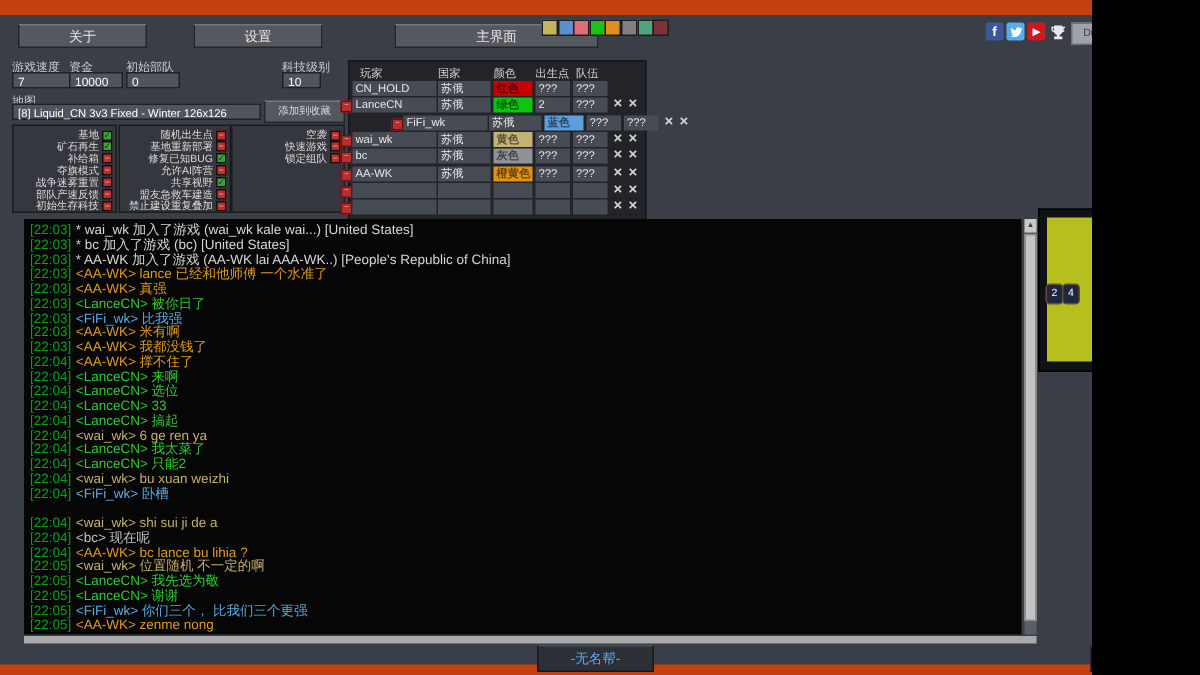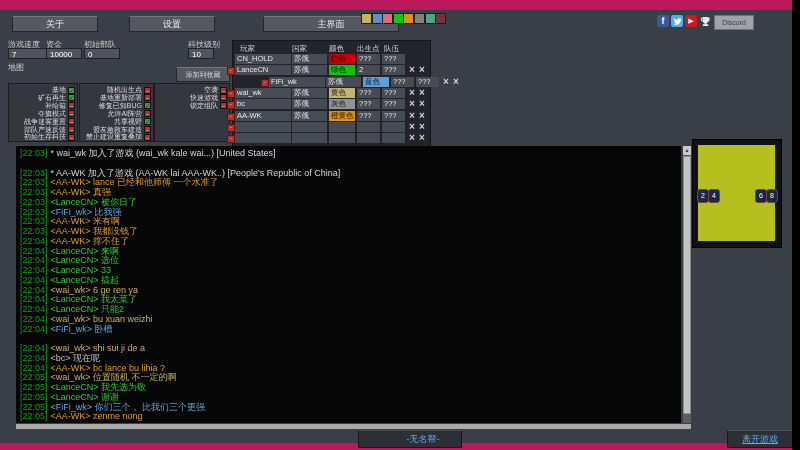--- a/index.html
+++ b/index.html
@@ -1,16 +1,16 @@
 <!DOCTYPE html>
 <html><head>
 <meta charset="utf-8">
 <style>
   html,body{margin:0;padding:0;background:#000;}
-  #root{position:relative;width:792px;height:450px;background:#be185d;overflow:hidden;
+  #root{position:relative;width:728px;height:450px;background:#c2410c;overflow:hidden;
         font-family:"Liberation Sans","DejaVu Sans",sans-serif;-webkit-font-smoothing:none;}
   #main{position:absolute;left:0;top:10px;width:800px;height:433px;background:#3a3e47;}
 
   
   .tab{position:absolute;top:6px;height:14px;background:#55595f;border:1px solid #23252a;
        border-top-color:#73767c;color:#e8e8e8;font-size:9px;text-align:center;line-height:14px;cursor:pointer;}
   
   .swatch{position:absolute;top:3px;width:9px;height:9px;border:1px solid #1c1e22;}
   
   .icon-box{position:absolute;top:5px;width:12px;height:12px;border-radius:2px;
@@ -61,21 +61,21 @@
 
   
   #minimap{position:absolute;left:692px;top:129px;width:88px;height:107px;background:#101114;border:1px solid #000;}
   #mapimg{position:absolute;left:5px;top:5px;width:77px;height:96px;background:#b5bf1e;}
   .spawn{position:absolute;width:10px;height:12px;background:#1d2742;border:1px solid #6b4a35;border-radius:3px;
          color:#fff;font-size:7px;text-align:center;line-height:12px;}
 
   
   .footbtn{position:absolute;top:420px;height:16px;background:#2c2f36;border:1px solid #16181d;
            border-top-color:#4a4e56;color:#5fa8f5;font-size:9px;text-align:center;line-height:16px;cursor:pointer;}
-  #team-btn{left:358px;width:76px;padding-left:26px;}
+  #team-btn{left:358px;width:76px;}
   #leave-btn{left:727px;width:64px;text-decoration:underline;}
 </style>
 </head>
 <body>
 
 <div id="root">
   <div id="main">
 
     <div id="tabs">
         <div class="tab" style="left: 12px; width: 84px;">关于</div>
@@ -112,20 +112,21 @@
         <div class="field" style="left: 8px; top: 38px; width: 40px;">7</div>
         <div class="lbl" style="left: 46px; top: 29px;">资金</div>
         <div class="field" style="left: 46px; top: 38px; width: 36px;">10000</div>
         <div class="lbl" style="left: 84px; top: 29px;">初始部队</div>
         <div class="field" style="left: 84px; top: 38px; width: 36px;">0</div>
         <div class="lbl" style="left: 188px; top: 29px;">科技级别</div>
         <div class="field" style="left: 188px; top: 38px; width: 26px;">10</div>
       </div>
 
     <div class="lbl" style="left:8px;top:52px;">地图</div>
+    <div class="field" style="left:8px;top:59px;width:166px;font-size:7.5px;">[8] Liquid_CN 3v3 Fixed - Winter 126x126</div>
     <div id="fav-btn">添加到收藏</div>
 
     <div id="optboxes">
         <div class="optbox" style="left: 8px; width: 68px;">
           <div class="optrow" style="top: 2px;">
             <span class="optlbl">基地</span>
             <span class="cb on">✓</span>
           </div>
           <div class="optrow" style="top: 9.9px;">
             <span class="optlbl">矿石再生</span>
@@ -278,20 +279,21 @@
           <div class="pcell" style="left: 96px; width: 26px;"></div>
           <div class="pcell" style="left: 124px; width: 23px;"></div>
           <div class="pcell" style="left: 149px; width: 23px;"></div>
           <div class="kick" style="left: 174px;">×</div>
           <div class="kick" style="left: 184px;">×</div>
         </div>
       </div>
 
     <div id="chat">
         <div class="cline" style="top: 2px;"><span class="ctime">[22:03]</span><span style="color: rgb(214, 214, 214);">* wai_wk 加入了游戏 (wai_wk kale wai...) [United States]</span></div>
+        <div class="cline" style="top: 11.75px;"><span class="ctime">[22:03]</span><span style="color: rgb(214, 214, 214);">* bc 加入了游戏 (bc) [United States]</span></div>
         <div class="cline" style="top: 21.5px;"><span class="ctime">[22:03]</span><span style="color: rgb(214, 214, 214);">* AA-WK 加入了游戏 (AA-WK lai AAA-WK..) [People's Republic of China]</span></div>
         <div class="cline" style="top: 31.25px;"><span class="ctime">[22:03]</span><span style="color: rgb(224, 154, 30);">&lt;AA-WK&gt; lance 已经和他师傅 一个水准了</span></div>
         <div class="cline" style="top: 41px;"><span class="ctime">[22:03]</span><span style="color: rgb(224, 154, 30);">&lt;AA-WK&gt; 真强</span></div>
         <div class="cline" style="top: 50.75px;"><span class="ctime">[22:03]</span><span style="color: rgb(46, 204, 46);">&lt;LanceCN&gt; 被你日了</span></div>
         <div class="cline" style="top: 60.5px;"><span class="ctime">[22:03]</span><span style="color: rgb(90, 170, 224);">&lt;FiFi_wk&gt; 比我强</span></div>
         <div class="cline" style="top: 70.25px;"><span class="ctime">[22:03]</span><span style="color: rgb(224, 154, 30);">&lt;AA-WK&gt; 米有啊</span></div>
         <div class="cline" style="top: 80px;"><span class="ctime">[22:03]</span><span style="color: rgb(224, 154, 30);">&lt;AA-WK&gt; 我都没钱了</span></div>
         <div class="cline" style="top: 89.75px;"><span class="ctime">[22:04]</span><span style="color: rgb(224, 154, 30);">&lt;AA-WK&gt; 撑不住了</span></div>
         <div class="cline" style="top: 99.5px;"><span class="ctime">[22:04]</span><span style="color: rgb(46, 204, 46);">&lt;LanceCN&gt; 来啊</span></div>
         <div class="cline" style="top: 109.25px;"><span class="ctime">[22:04]</span><span style="color: rgb(46, 204, 46);">&lt;LanceCN&gt; 选位</span></div>

